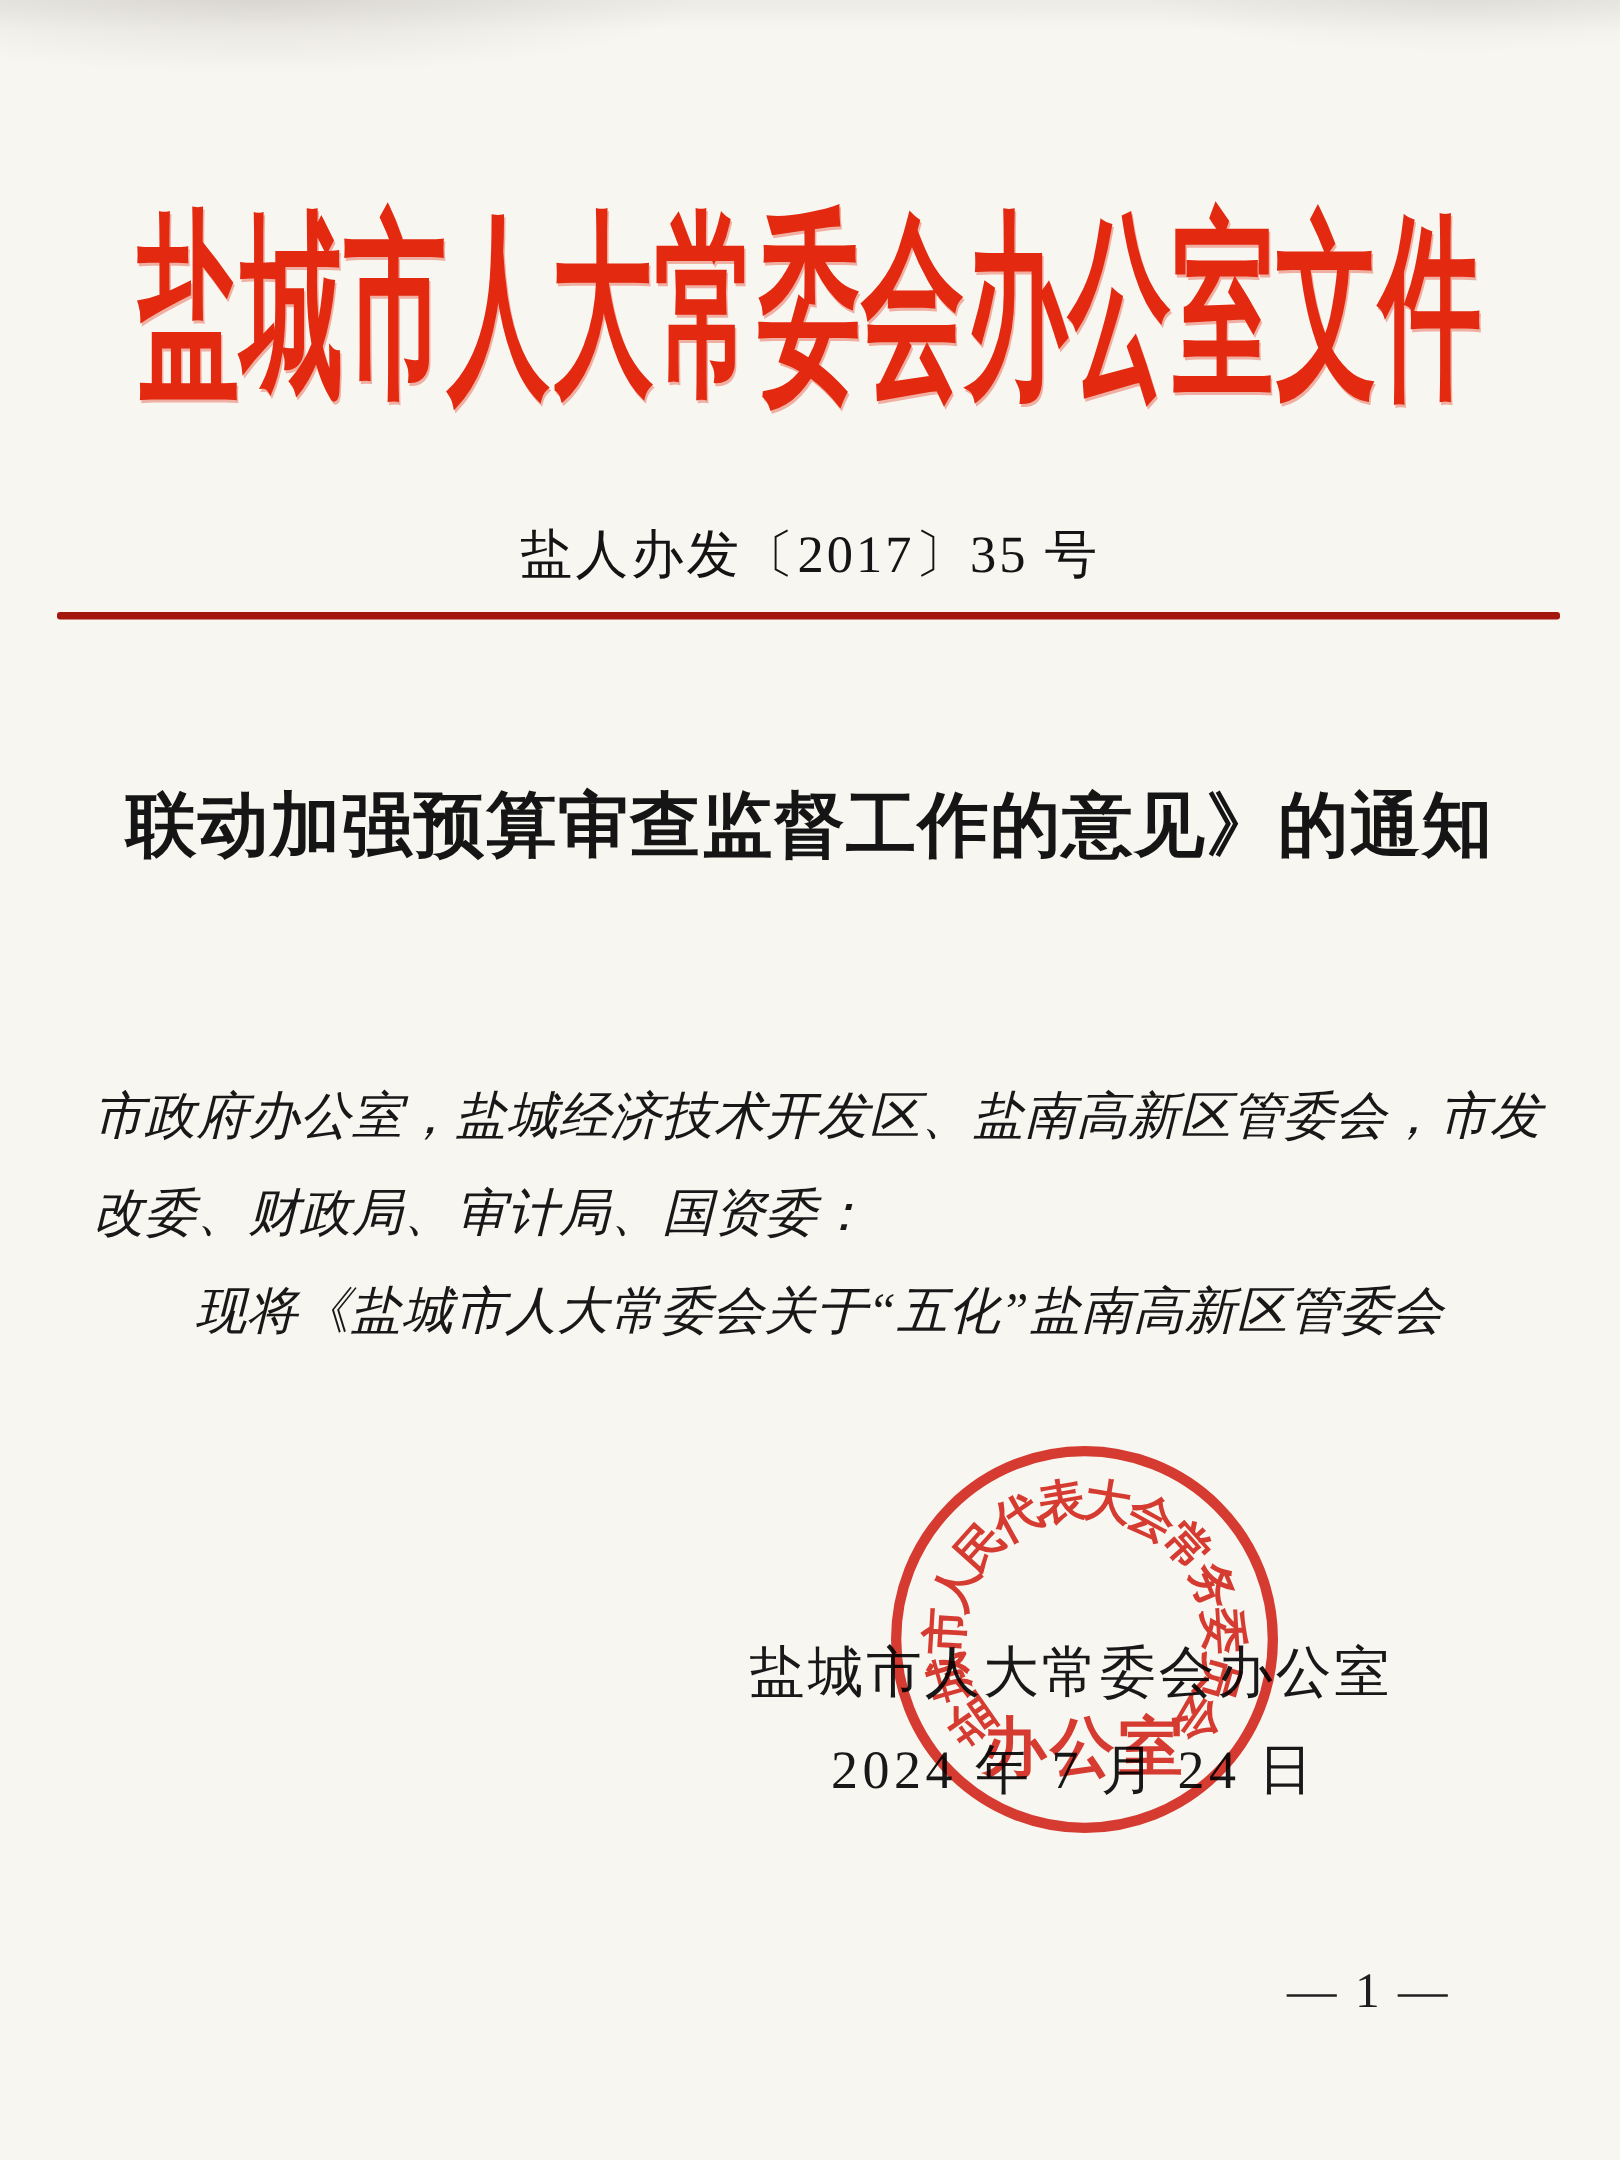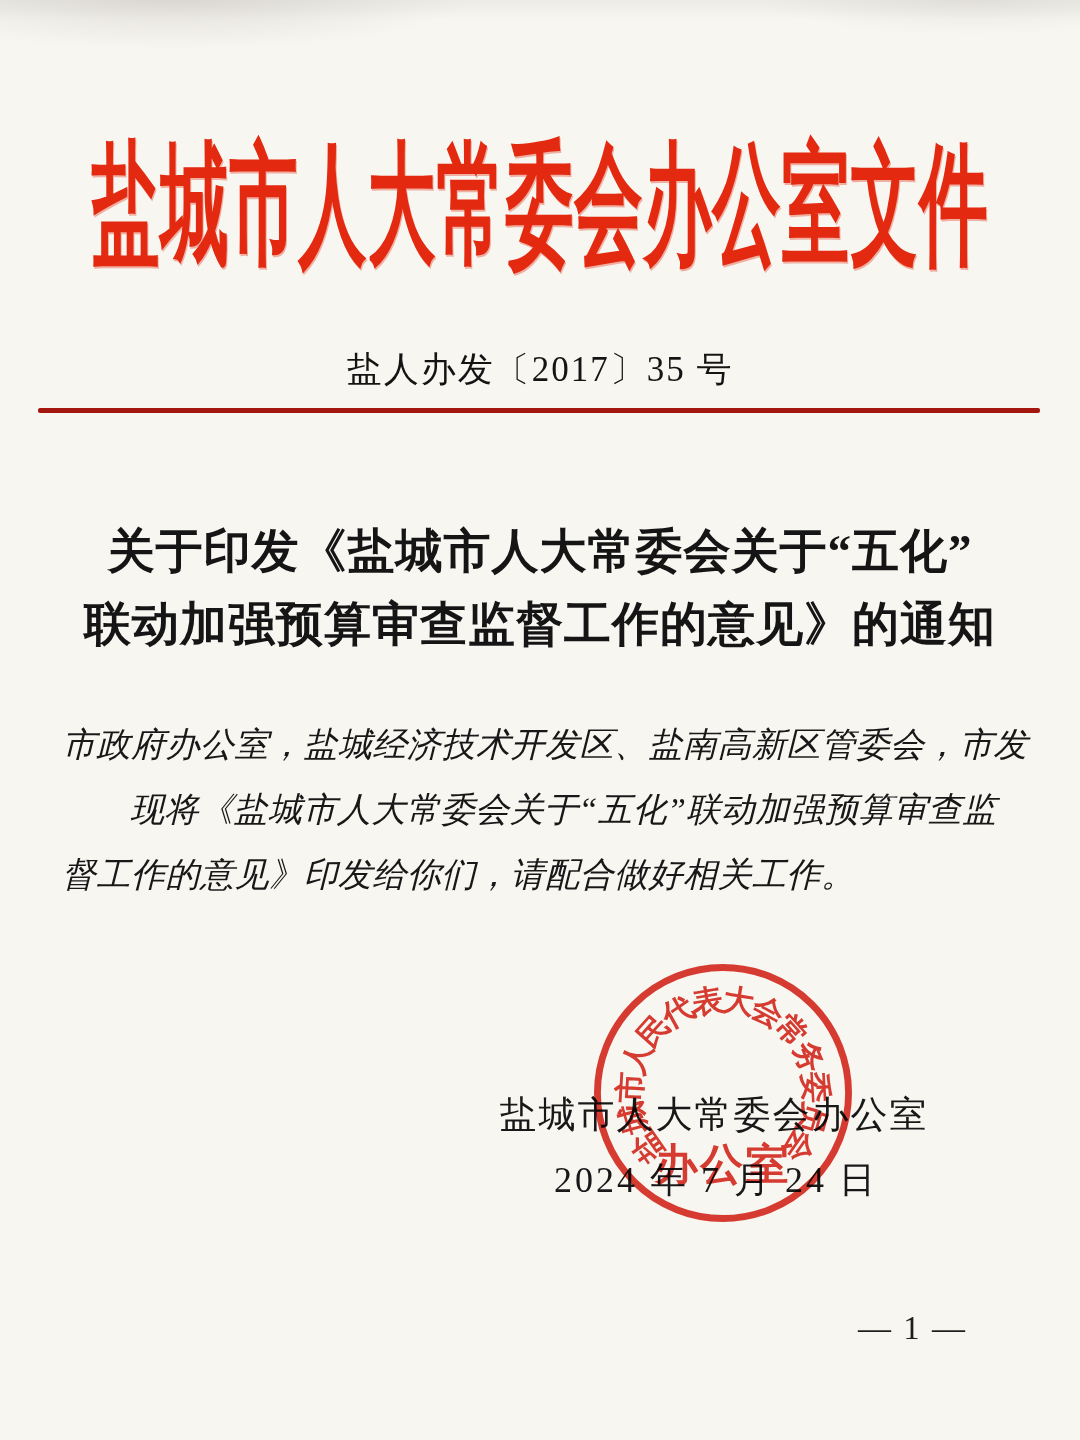--- a/index.html
+++ b/index.html
@@ -130,28 +130,27 @@
 
   <div class="masthead">
     <span class="stretch">盐城市人大常委会办公室文件</span>
   </div>
 
   <div class="doc-number">盐人办发〔2017〕35 号</div>
 
   <div class="red-rule"></div>
 
   <div class="doc-title">
-    <div>关于印发《盐城市人大常委会关于“五化”</div>
     <div>联动加强预算审查监督工作的意见》的通知</div>
   </div>
 
   <div class="body-text">
     <div class="line">市政府办公室，盐城经济技术开发区、盐南高新区管委会，市发</div>
-    <div class="line indent">现将《盐城市人大常委会关于“五化”联动加强预算审查监</div>
-    <div class="line">督工作的意见》印发给你们，请配合做好相关工作。</div>
+    <div class="line">改委、财政局、审计局、国资委：</div>
+    <div class="line indent">现将《盐城市人大常委会关于“五化”盐南高新区管委会</div>
   </div>
 
   <div class="signature-org">盐城市人大常委会办公室</div>
 
   <div class="signature-date">2024 年 7 月 24 日</div>
 
   <svg class="seal" viewBox="0 0 300 300" aria-hidden="true">
     <circle cx="150" cy="150" r="146" fill="none" stroke="#d8281c" stroke-width="8"></circle>
     <g class="ring-chars">
         <text class="ring-char" x="150" y="54" text-anchor="middle" transform="rotate(-125 150 150)">盐</text>

